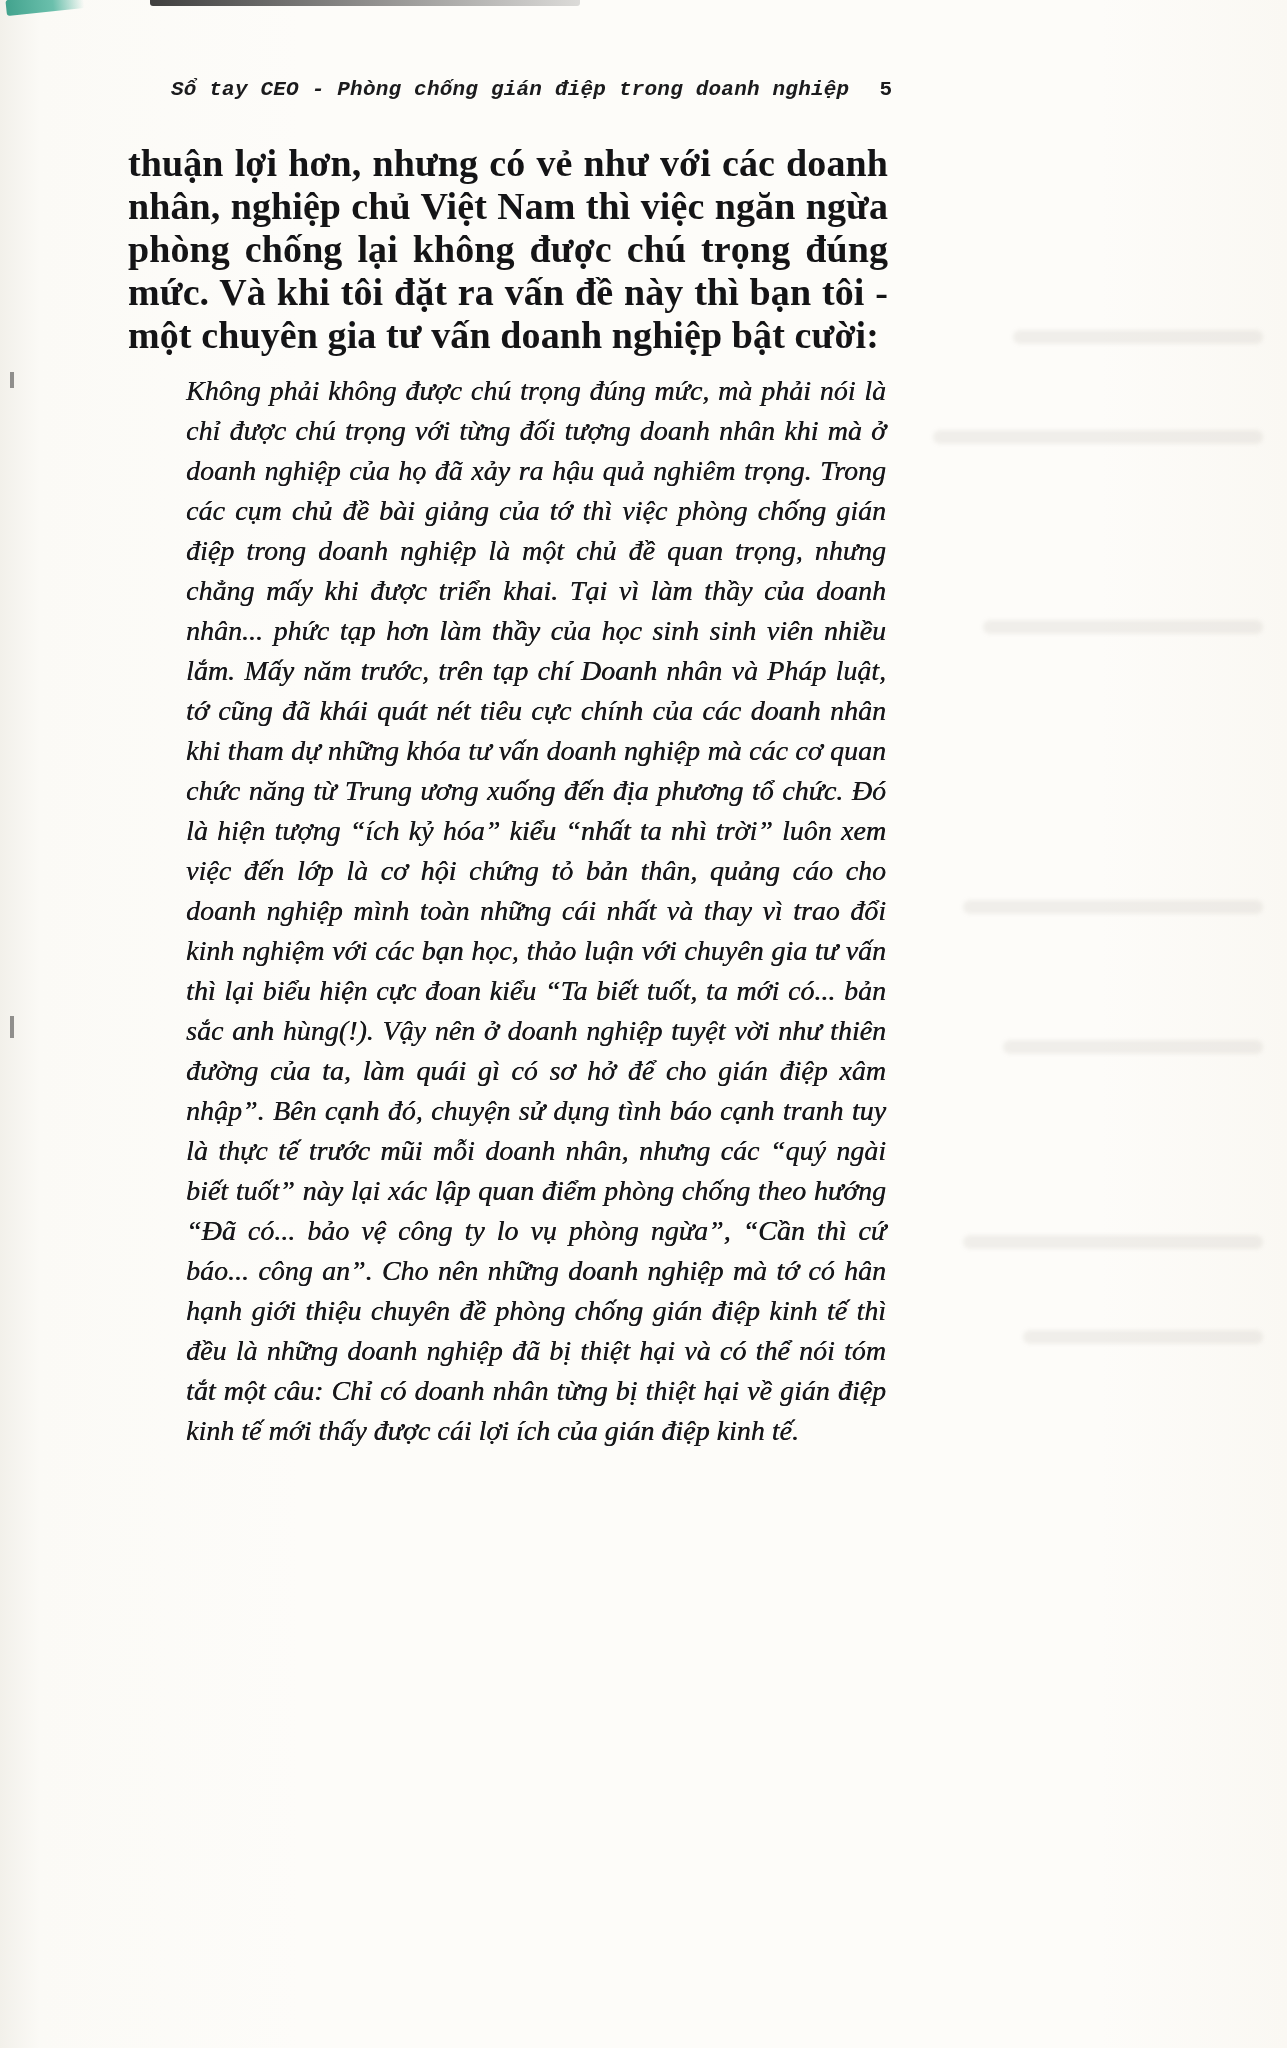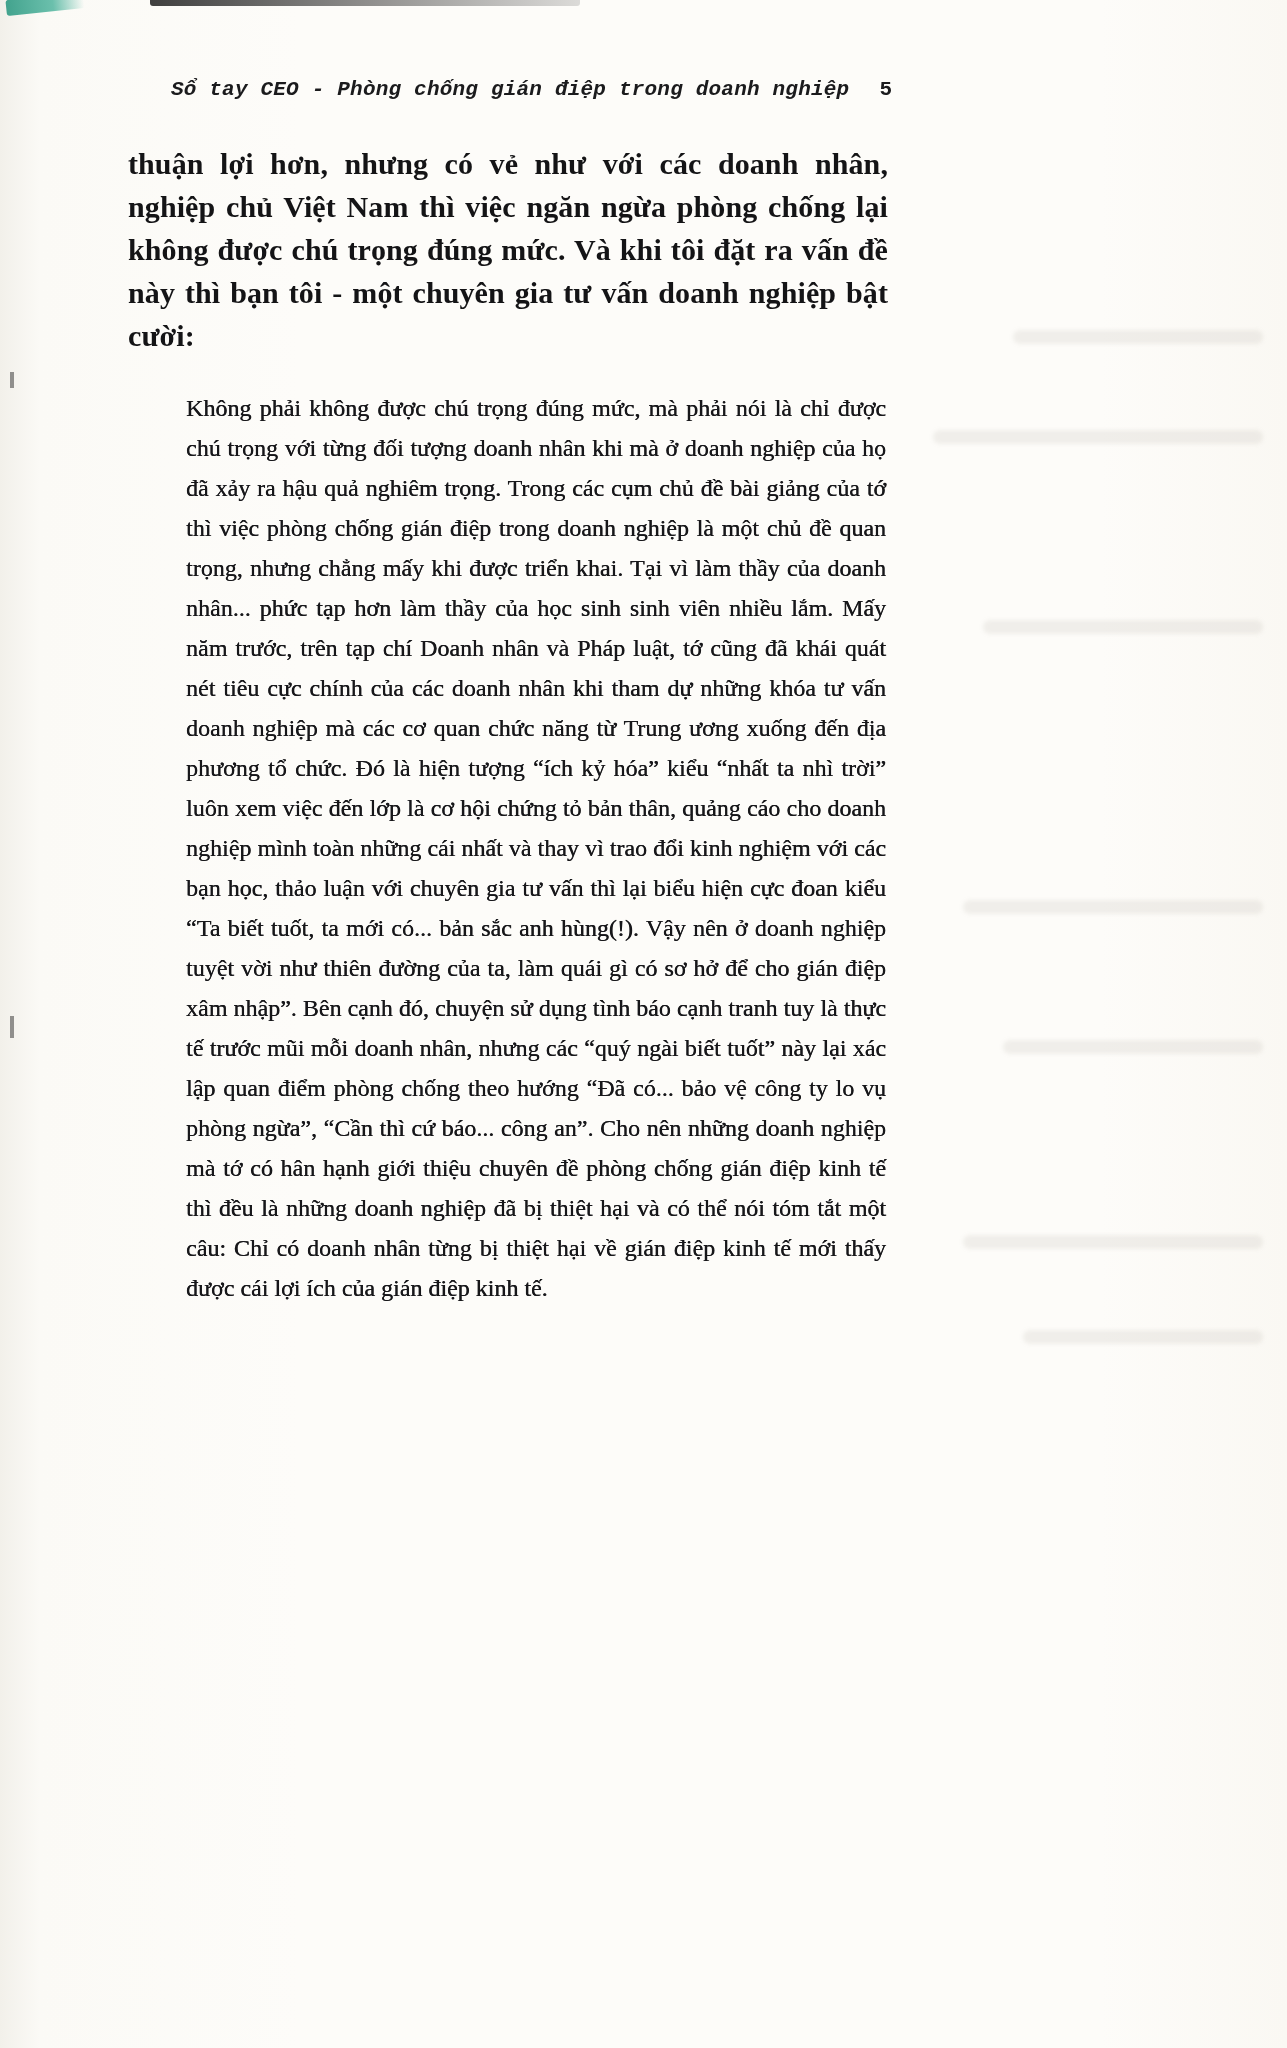--- a/index.html
+++ b/index.html
@@ -87,32 +87,33 @@
 
   
   .body-text {
     position: absolute;
     top: 142px;
     left: 128px;
     width: 760px;
   }
   .para-intro {
     margin: 0;
-    font-size: 30px;
+    font-size: 38px;
     font-weight: 700;
     line-height: 43px;
     text-align: justify;
     text-justify: inter-word;
     letter-spacing: .1px;
     color: #141416;
   }
   .para-quote {
-    margin: 31px 0 0 58px;
+    margin: 14px 0 0 58px;
     width: 700px;
-    font-size: 24px;
+    font-size: 28px;
+    font-style: italic;
     line-height: 40px;
     text-align: justify;
     text-justify: inter-word;
     color: #17171a;
     text-shadow: 0.35px 0 0 currentColor; 
   }
 </style>
 </head>
 <body>
 

